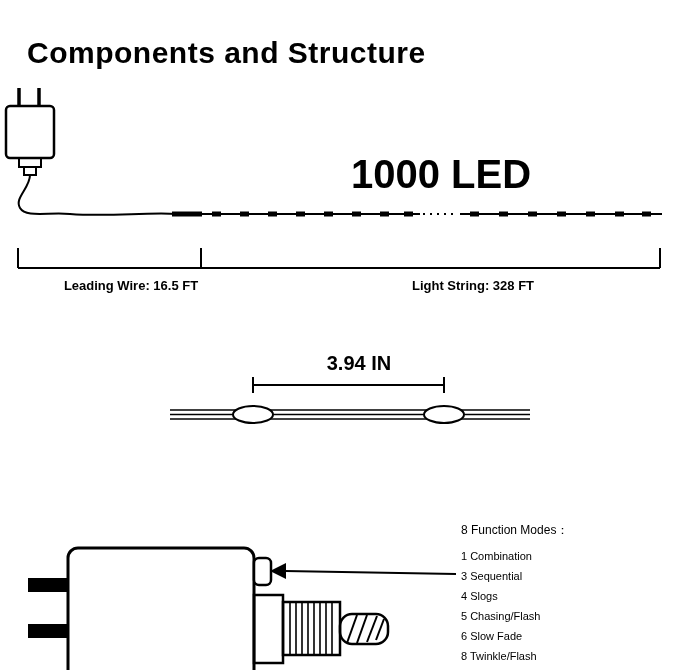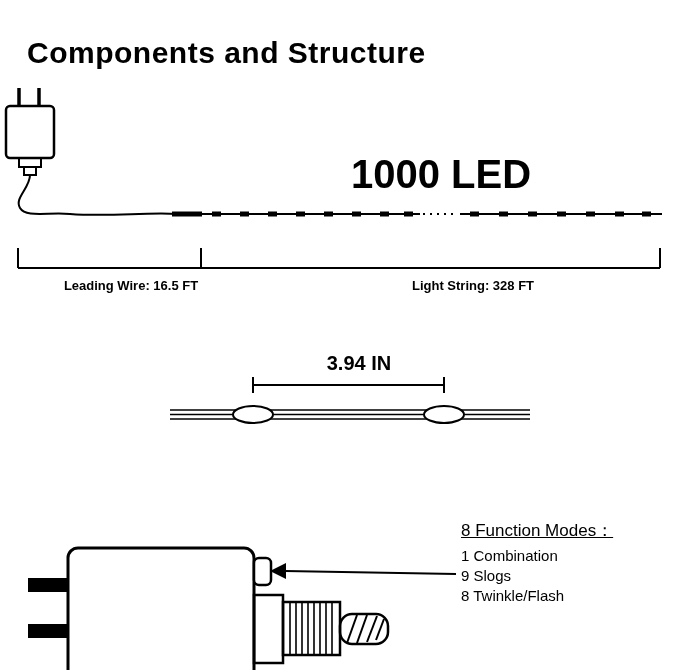--- a/index.html
+++ b/index.html
@@ -26,28 +26,27 @@
   #top-svg    { top: 40px; }
   #mid-svg    { top: 300px; }
   #bottom-svg { top: 470px; }
   svg text { font-family: "Liberation Sans", sans-serif; fill: #000; }
   .modes {
     position: absolute;
     left: 461px;
     top: 484px;
   }
   .modes-heading {
-    font-size: 17px;
+    font-size: 12px;
     line-height: 21px;
     margin-bottom: 5px;
     white-space: nowrap;
-    text-decoration: underline;
   }
   .mode-item {
-    font-size: 15px;
+    font-size: 11px;
     line-height: 20px;
     white-space: nowrap;
   }
 </style>
 </head>
 <body>
 
 <div class="canvas">
 
   <div class="page-title">Components and Structure</div>
@@ -154,18 +153,21 @@
     <g>
       <line x1="285" y1="65" x2="456" y2="68" stroke="#000" stroke-width="2"></line>
       <polygon points="270,65 286,57 286,73" fill="#000"></polygon>
     </g>
   </svg>
 
   <div class="modes">
     <div class="modes-heading">8 Function Modes：</div>
     <div class="modes-list">
       <div class="mode-item">1 Combination</div>
-      <div class="mode-item">9 Slogs</div>
+      <div class="mode-item">3 Sequential</div>
+      <div class="mode-item">4 Slogs</div>
+      <div class="mode-item">5 Chasing/Flash</div>
+      <div class="mode-item">6 Slow Fade</div>
       <div class="mode-item">8 Twinkle/Flash</div>
     </div>
   </div>
 
 </div>
 
 </body></html>

